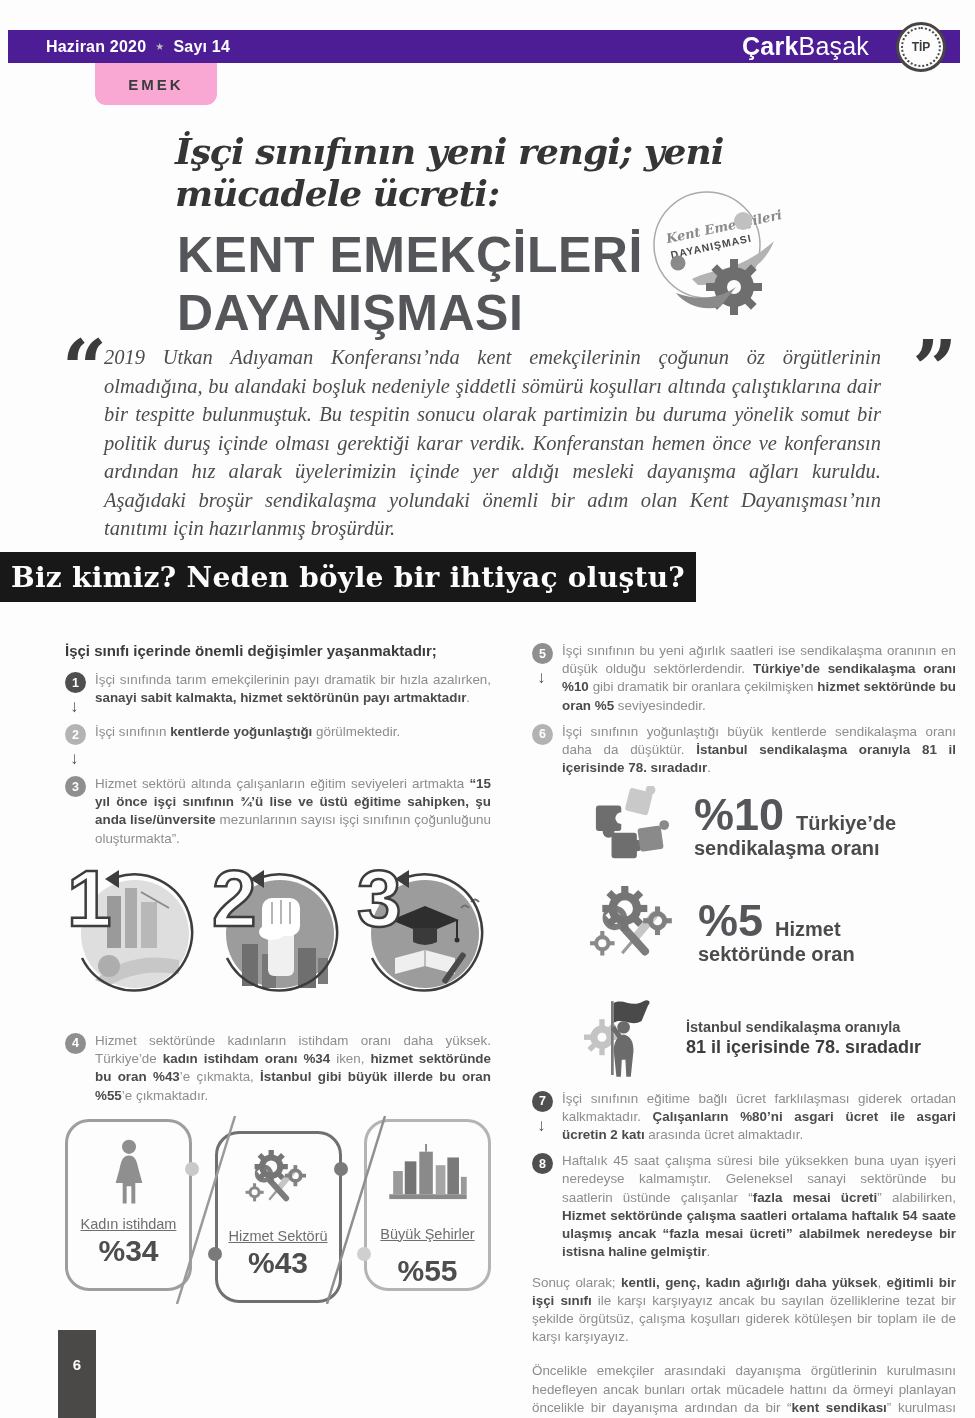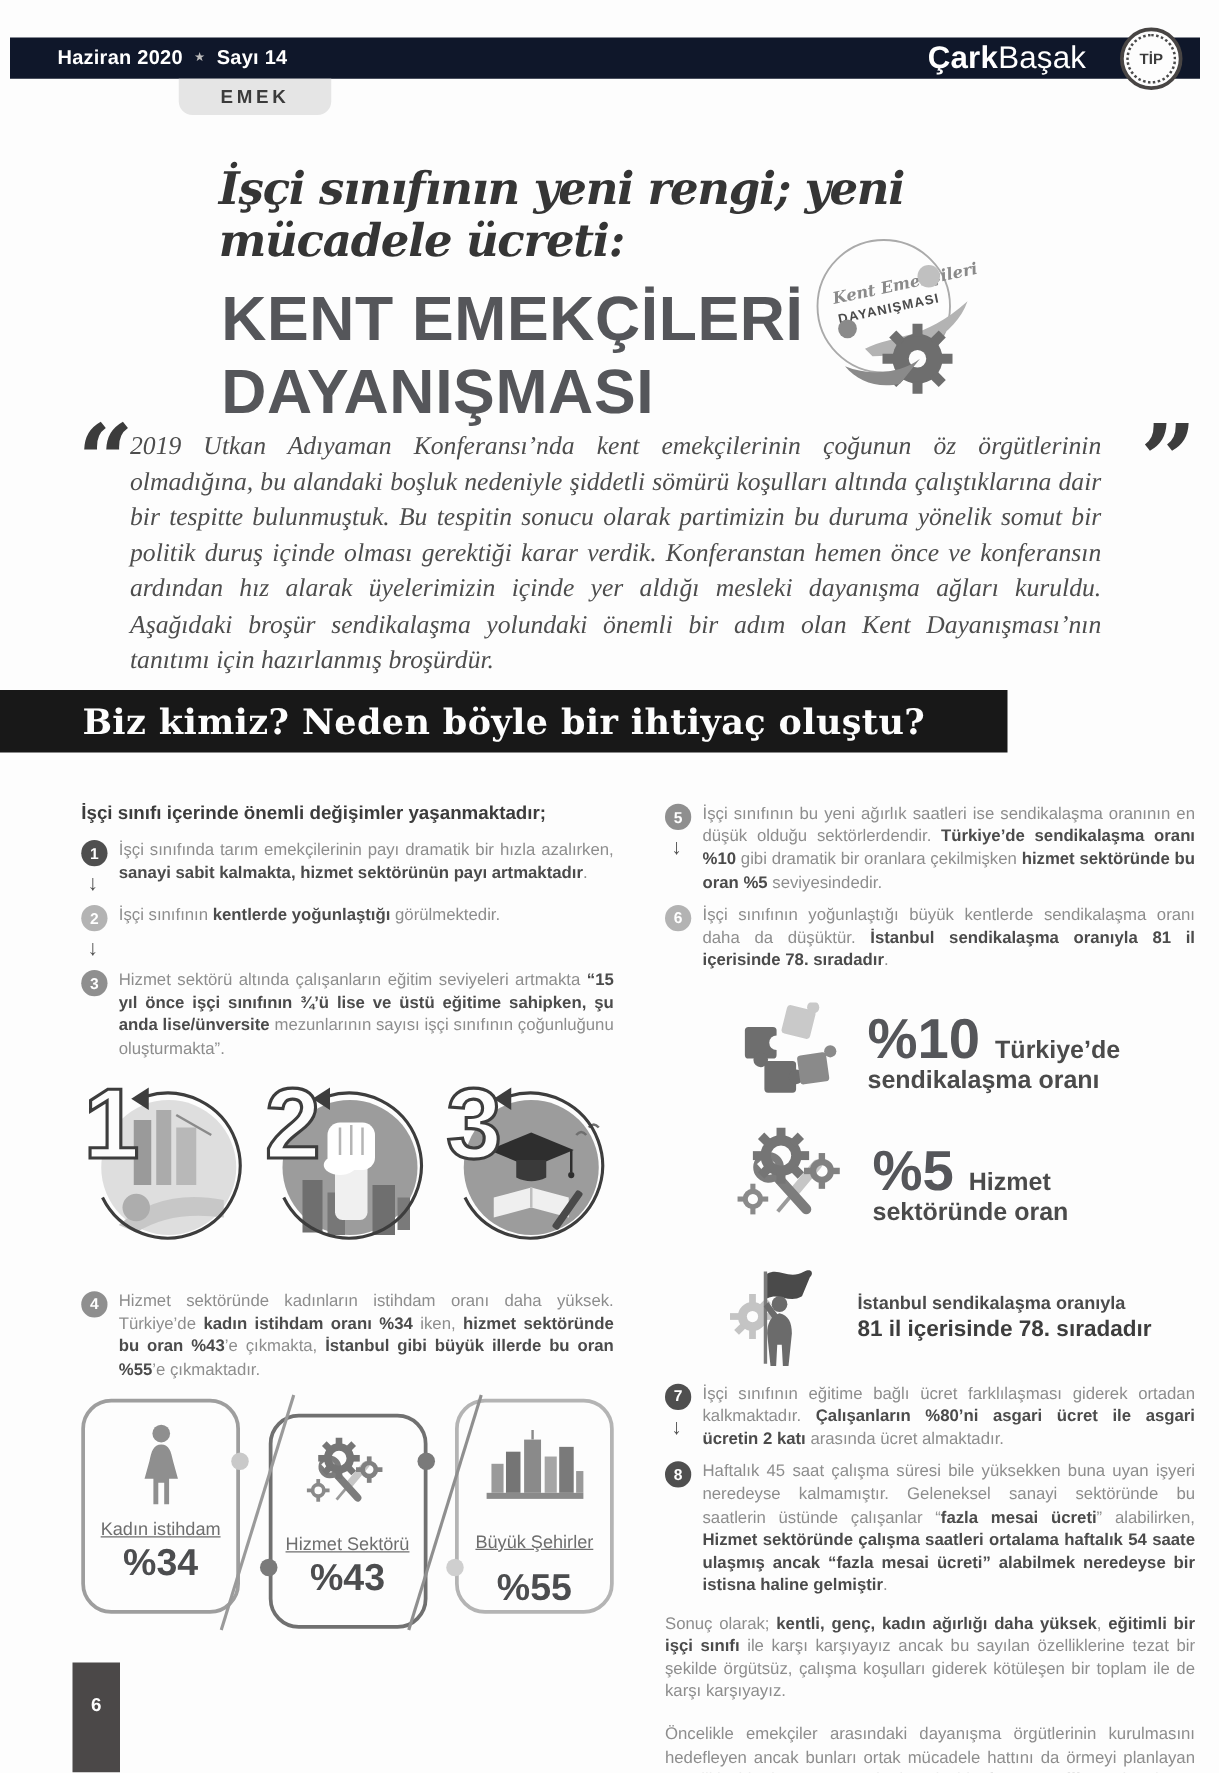--- a/index.html
+++ b/index.html
@@ -1,50 +1,50 @@
 <!DOCTYPE html>
 <html lang="tr"><head>
 <meta charset="utf-8">
 <style>
   html,body{margin:0;padding:0;}
   body{width:975px;height:1418px;position:relative;background:#fdfdfd;
        font-family:"Liberation Sans","DejaVu Sans",sans-serif;overflow:hidden;}
   .abs{position:absolute;}
 
   
-  .header-bar{left:8px;top:30px;width:952px;height:33px;background:#0f172a;color:#fff;
+  .header-bar{left:8px;top:30px;width:952px;height:33px;background:#4c1d95;color:#fff;
               display:flex;align-items:center;justify-content:space-between;padding:0 14px 0 38px;box-sizing:border-box;}
   .header-left{display:flex;align-items:center;gap:9px;font-weight:700;font-size:16px;letter-spacing:.2px;}
   .header-star{font-size:10px;color:#bdbdbd;}
   .brand{display:flex;align-items:center;gap:27px;}
   .brand-text{font-size:25px;letter-spacing:.2px;}
   .brand-text .b1{font-weight:800;}
   .brand-text .b2{font-weight:500;}
   .tip-badge{width:50px;height:50px;border-radius:50%;background:#fdfdfd;border:3px solid #484544;
              box-sizing:border-box;display:flex;align-items:center;justify-content:center;position:relative;top:0;}
   .tip-inner{width:36px;height:36px;border-radius:50%;border:2px dotted #4a4a4a;display:flex;align-items:center;justify-content:center;
              color:#3c3c3c;font-weight:800;font-size:12px;}
-  .section-tab{left:95px;top:63px;width:122px;height:29px;background:#e5e5e5;border-radius:0 0 11px 11px;
-               display:flex;align-items:center;justify-content:center;color:#3b3b3b;font-weight:600;font-size:15px;letter-spacing:3px;margin-left:48px;}
+  .section-tab{left:95px;top:63px;width:122px;height:42px;background:#f9a8d4;border-radius:0 0 11px 11px;
+               display:flex;align-items:center;justify-content:center;color:#3b3b3b;font-weight:600;font-size:15px;letter-spacing:3px;}
 
   
   .script-line{left:175px;top:130px;width:600px;font-family:"DejaVu Serif",serif;font-style:italic;font-weight:700;
                font-size:36px;color:#353535;letter-spacing:-1px;}
   .main-title{left:177px;top:190px;font-weight:900;font-size:50px;line-height:1.16;color:#55565a;letter-spacing:.5px;margin-top:36px;}
 
   
   .quote{left:62px;top:343px;width:897px;}
   .qmark{font-family:"DejaVu Serif",serif;font-weight:700;font-size:78px;color:#3c3c3c;line-height:0;}
   .qmark.open{position:absolute;left:0;top:26px;}
   .qmark.close{position:absolute;right:2px;top:26px;}
   .quote-text{margin:0 78px 0 42px;font-family:"Liberation Serif","DejaVu Serif",serif;font-style:italic;
               font-size:20.5px;line-height:28.5px;color:#4d4d4d;text-align:justify;}
 
   
-  .banner{left:0;top:552px;width:806px;height:50px;background:#181818;color:#fdfdfd;
+  .banner{left:0;top:552px;width:696px;height:50px;background:#181818;color:#fdfdfd;
           font-family:"DejaVu Serif",serif;font-weight:700;font-size:28px;
           display:flex;align-items:center;justify-content:center;letter-spacing:.3px;}
 
   
   .col-left{left:65px;top:642px;width:426px;}
   .col-right{left:532px;top:642px;width:424px;}
   .col-heading{font-size:15px;font-weight:800;color:#3c3c3c;margin:0 0 12px 0;}
 
   .item{display:flex;margin-bottom:8px;}
   .gutter{width:30px;flex:none;display:flex;flex-direction:column;align-items:flex-start;padding-top:1px;}
@@ -64,21 +64,21 @@
   .card{width:127px;height:172px;border:3px solid #9e9e9e;border-radius:24px;box-sizing:border-box;
         display:flex;flex-direction:column;align-items:center;padding-top:14px;background:#fdfdfd;}
   .card.c2{border-color:#707070;margin-top:12px;}
   .card.c3{border-color:#b4b4b4;justify-content:space-between;}
   .card-icon{height:72px;display:flex;align-items:center;justify-content:center;}
   .card-label{font-size:14.5px;color:#6e6e6e;margin-top:8px;white-space:nowrap;text-decoration:underline;}
   .card-value{font-size:30px;font-weight:900;color:#4c4d4f;margin-top:2px;}
   .connectors{position:absolute;left:0;top:-5px;pointer-events:none;}
 
   
-  .stats{margin-top:24px;padding-left:56px;}
+  .stats{margin-top:8px;padding-left:56px;}
   .stat-row{display:flex;align-items:center;gap:18px;}
   .stat-row + .stat-row{margin-top:20px;}
   .stat-top{display:flex;align-items:baseline;gap:12px;}
   .stat-value{font-size:45px;font-weight:900;color:#55565a;line-height:1;}
   .stat-inline{font-size:20px;font-weight:700;color:#4b4b4b;}
   .stat-below{font-size:20px;font-weight:700;color:#4b4b4b;margin-top:0px;line-height:1.1;}
   .istanbul{margin-top:18px;display:flex;align-items:center;gap:30px;padding-left:52px;}
   .ist-line1{font-size:14.5px;font-weight:600;color:#4b4b4b;}
   .ist-line2{font-size:18px;font-weight:800;color:#3d3d3d;margin-top:2px;}
   .items-bottom{margin-top:8px;}

